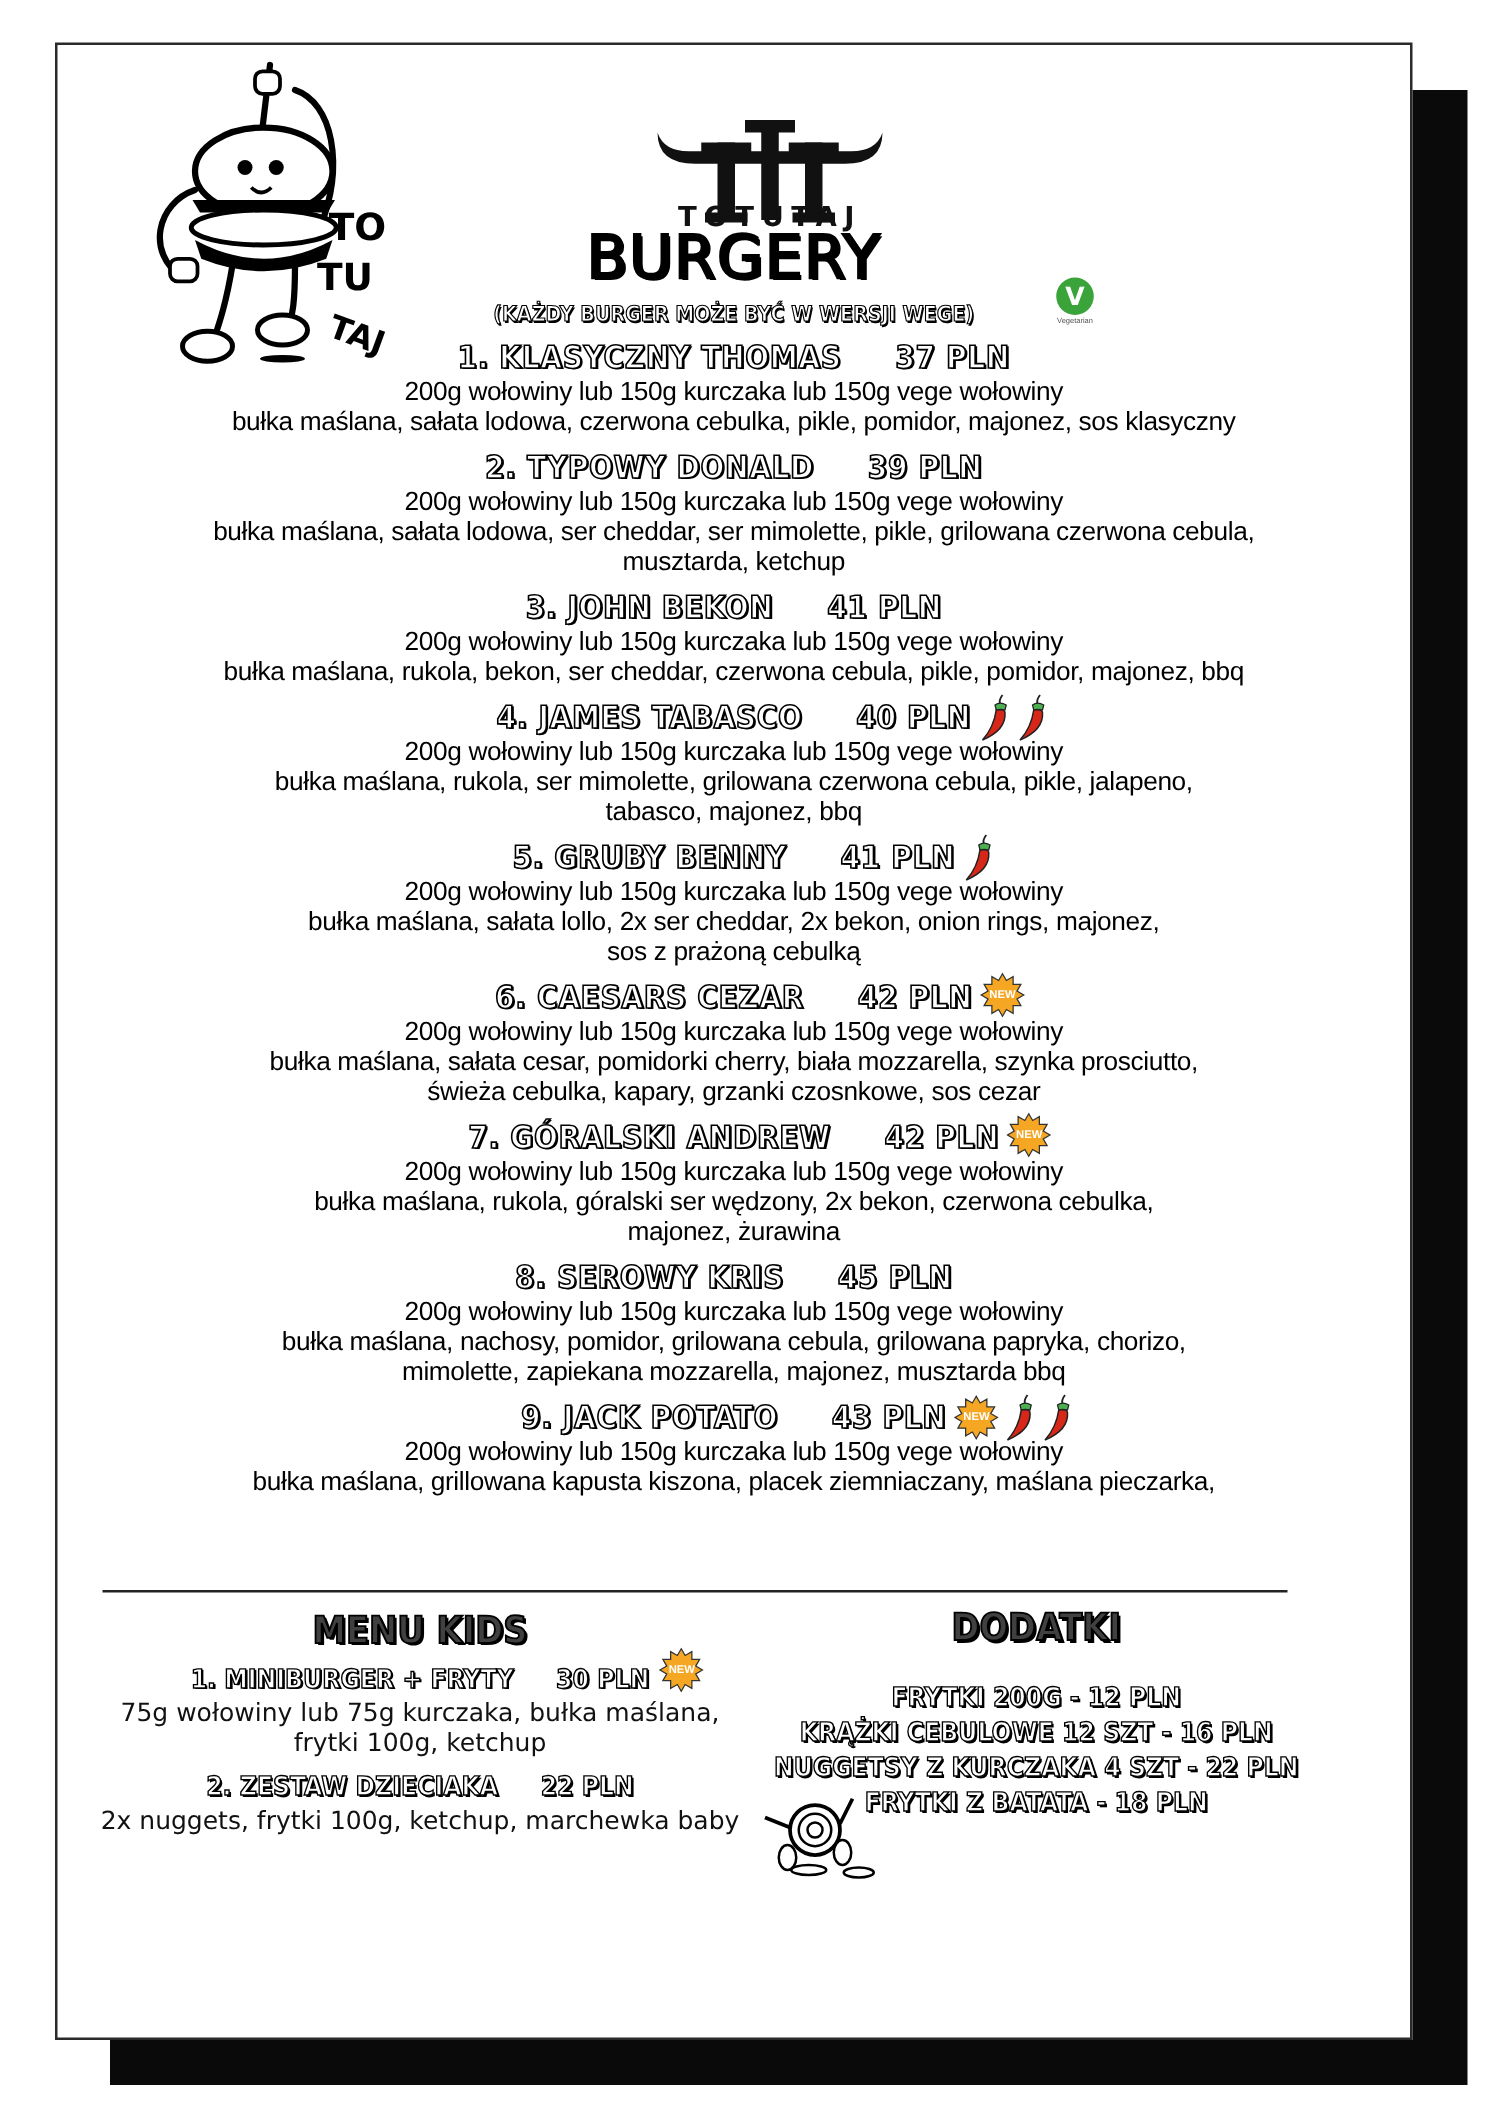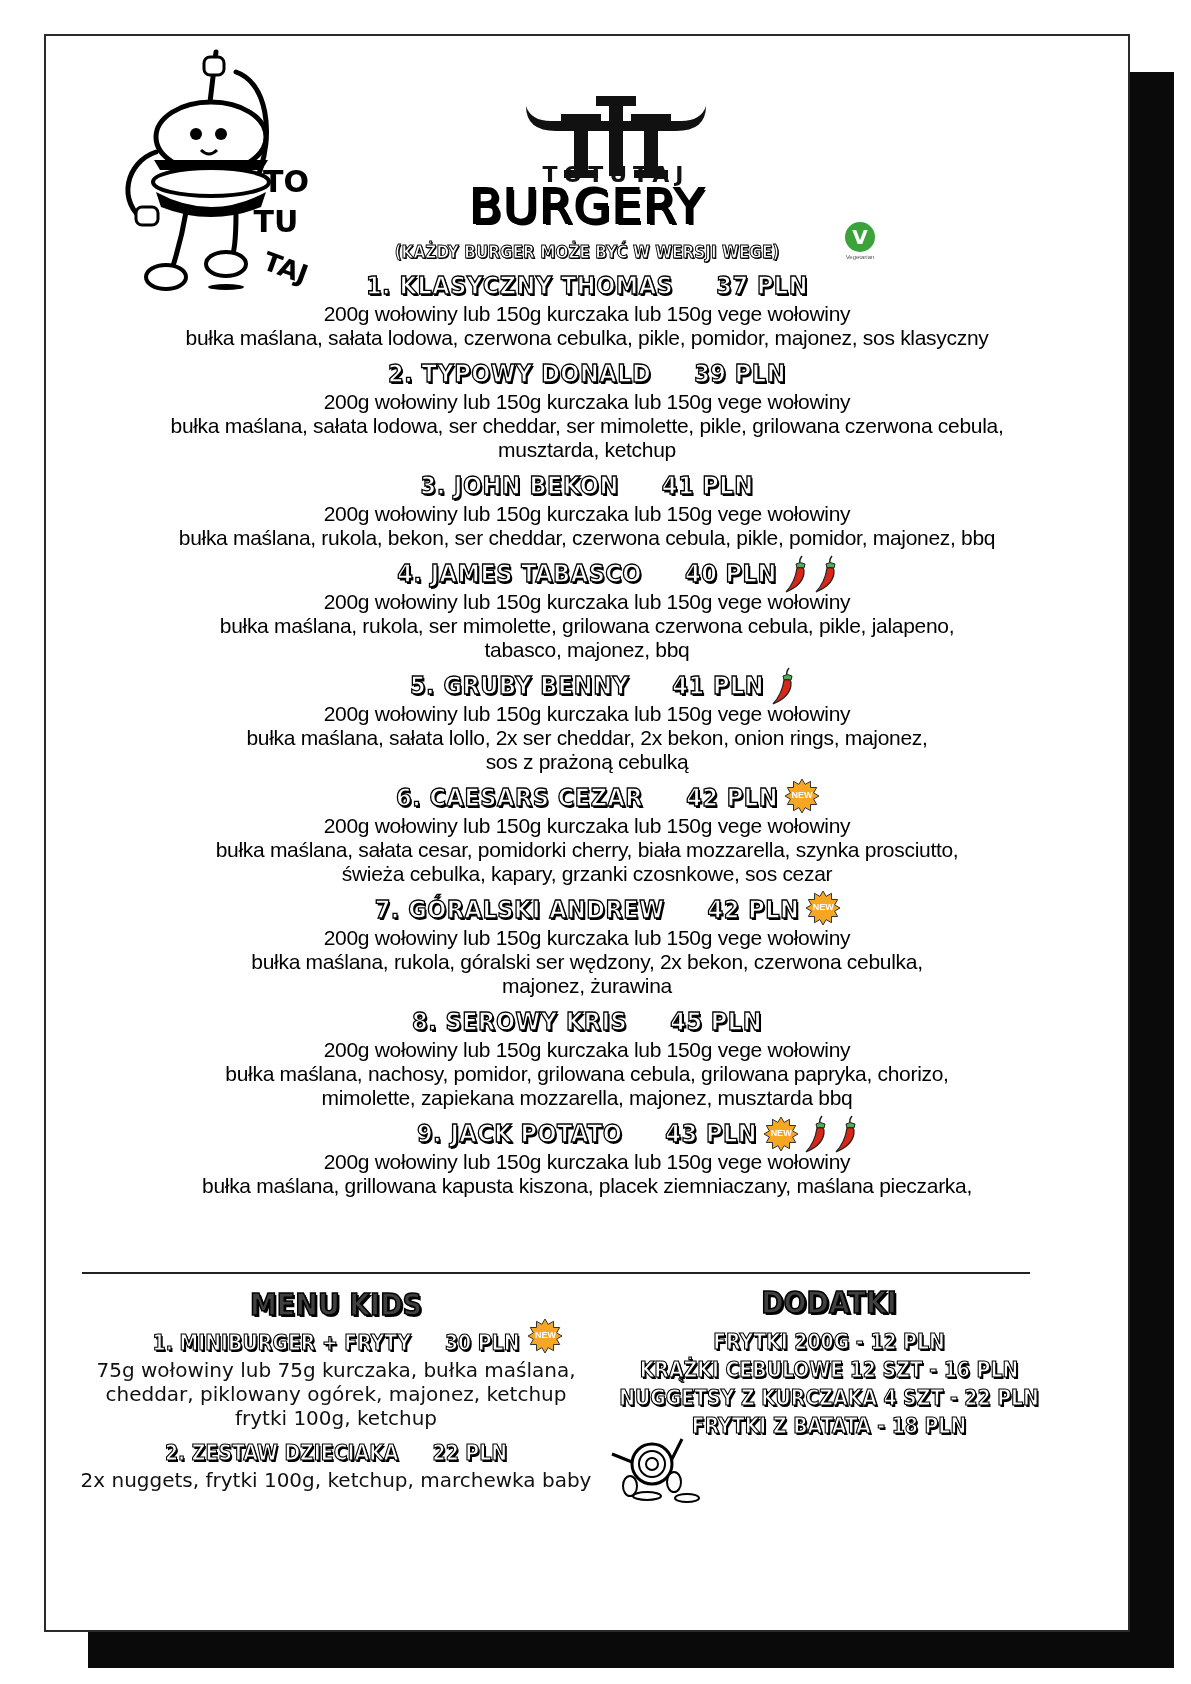--- a/index.html
+++ b/index.html
@@ -182,31 +182,31 @@
 
   <div class="kids">
     <div class="sec-title">Menu Kids</div>
     <div id="kids-list">
         <div style="margin-bottom: 8px;"><div class="kid-head">
             <span>1. Miniburger + Fryty</span>
             <span>30 PLN</span>
             <span style="position:absolute;left:100%;top:-10px;margin-left:8px;"><span class="newb"><svg width="36" height="36" viewBox="0 0 36 36">
                   <polygon points="35.0,18.0 29.6,21.1 32.7,26.5 26.5,26.5 26.5,32.7 21.1,29.6 18.0,35.0 14.9,29.6 9.5,32.7 9.5,26.5 3.3,26.5 6.4,21.1 1.0,18.0 6.4,14.9 3.3,9.5 9.5,9.5 9.5,3.3 14.9,6.4 18.0,1.0 21.1,6.4 26.5,3.3 26.5,9.5 32.7,9.5 29.6,14.9" fill="#f5a623" stroke="#333" stroke-width="1"></polygon>
                 </svg><span>NEW</span></span></span>
-          </div><div class="kid-desc">75g wołowiny lub 75g kurczaka, bułka maślana,</div><div class="kid-desc">cheddar, piklowany ogórek, majonez, ketchup</div><div class="kid-desc">frytki 100g, ketchup</div></div>
+          </div><div class="kid-desc">75g wołowiny lub 75g kurczaka, bułka maślana,</div><div class="kid-desc">frytki 100g, ketchup</div></div>
         <div style="margin-bottom: 8px;"><div class="kid-head">
             <span>2. Zestaw Dzieciaka</span>
             <span>22 PLN</span>
           </div><div class="kid-desc">2x nuggets, frytki 100g, ketchup, marchewka baby</div></div>
       </div>
   </div>
 
   <div class="extras">
     <div class="sec-title">Dodatki</div>
-    <div id="extras-list" style="margin-top: 2px;">
+    <div id="extras-list" style="margin-top: 18px;">
         <div class="extra-line">Frytki 200g - 12 PLN</div>
         <div class="extra-line">Krążki cebulowe 12 szt - 16 PLN</div>
         <div class="extra-line">Nuggetsy z kurczaka 4 szt - 22 PLN</div>
         <div class="extra-line">Frytki z batata - 18 PLN</div>
       </div>
   </div>
 
   <svg class="record" viewBox="0 0 110 70">
     <circle cx="50" cy="30" r="20" fill="#fff" stroke="#000" stroke-width="3"></circle>
     <circle cx="50" cy="30" r="13" fill="none" stroke="#000" stroke-width="2"></circle>

